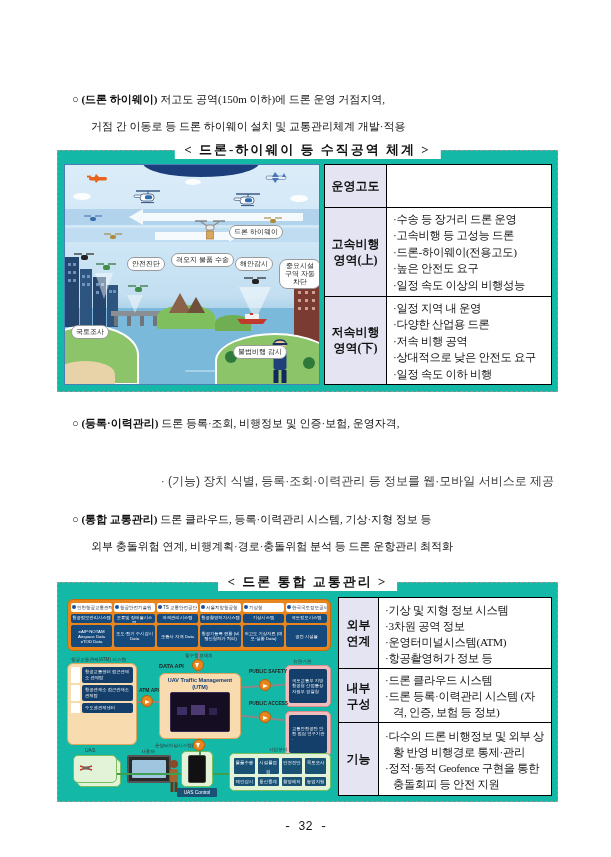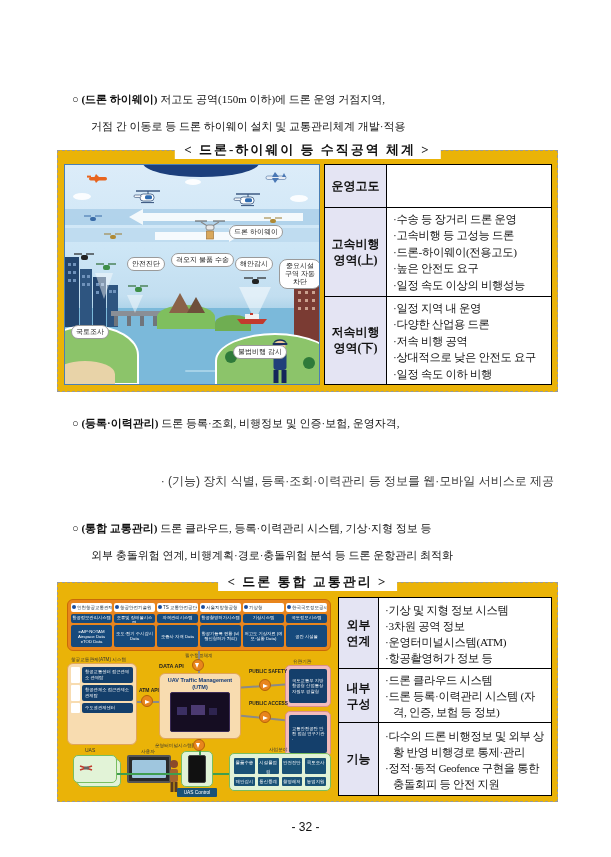--- a/index.html
+++ b/index.html
@@ -7,23 +7,23 @@
   .page {
     position:relative; width:611px; height:857px; background:#ffffff;
     font-family:"Liberation Serif","DejaVu Serif",serif; color:#111; overflow:hidden;
   }
   .abs { position:absolute; }
   
   .heading { left:52px; top:40px; font-size:15.5px; font-weight:bold; letter-spacing:1px; }
   .para { left:72px; width:486px; font-size:11px; line-height:27px; text-align:justify; }
   .para b { font-weight:bold; }
   .note { left:84px; width:470px; font-size:12px; color:#3a3a3a; font-family:"Liberation Sans",sans-serif; }
-  .pagenum { left:0; top:820px; width:611px; text-align:center; font-size:12px; font-family:Liberation Sans, sans-serif; }
-  
-  .figure { border:1.5px dashed #9a9a9a; background:#eab308; }
+  .pagenum { left:0; top:820px; width:611px; text-align:center; font-size:12px; font-family:Liberation Mono, monospace; }
+  
+  .figure { border:1.5px dashed #9a9a9a; background:#14b8a6; }
   .fig-title {
     position:absolute; top:-10px; left:50%; transform:translateX(-50%);
     background:#fff; padding:0 10px; font-size:13px; font-weight:bold; letter-spacing:2px; white-space:nowrap;
   }
   
   .itable { border:1.5px solid #000; border-collapse:collapse; display:flex; flex-direction:column; background:#fff; }
   .irow { display:flex; border-top:1.5px solid #000; }
   .irow:first-child { border-top:none; }
   .ihead {
     background:#e4e4f3; border-right:1.2px solid #000; display:flex; align-items:center; justify-content:center;
@@ -290,21 +290,21 @@
     </div>
   </div>
 
   <div class="abs para" style="top:410px;">
     <span>○</span>
     <b>(등록·이력관리)</b>
     <span>드론 등록·조회, 비행정보 및 인증·보험, 운영자격,</span><br>
   </div>
   <div class="abs note" style="top:473px;text-align:right;">· (기능) 장치 식별, 등록·조회·이력관리 등 정보를 웹·모바일 서비스로 제공</div>
 
-  <div class="abs para" style="top:506px;margin-top:9px;">
+  <div class="abs para" style="top:506px;">
     <span>○</span>
     <b>(통합 교통관리)</b>
     <span>드론 클라우드, 등록·이력관리 시스템, 기상·지형 정보 등</span><br>
     <span style="display:inline-block; padding-left:19px;">외부 충돌위험 연계, 비행계획·경로·충돌위험 분석 등 드론 운항관리 최적화</span>
   </div>
 
   <div class="abs figure" style="left:57px; top:582px; width:501px; height:220px;">
     <span class="fig-title">&lt; 드론 통합 교통관리 &gt;</span>
 
     <div class="abs dgm" style="left:5px; top:14px;">

